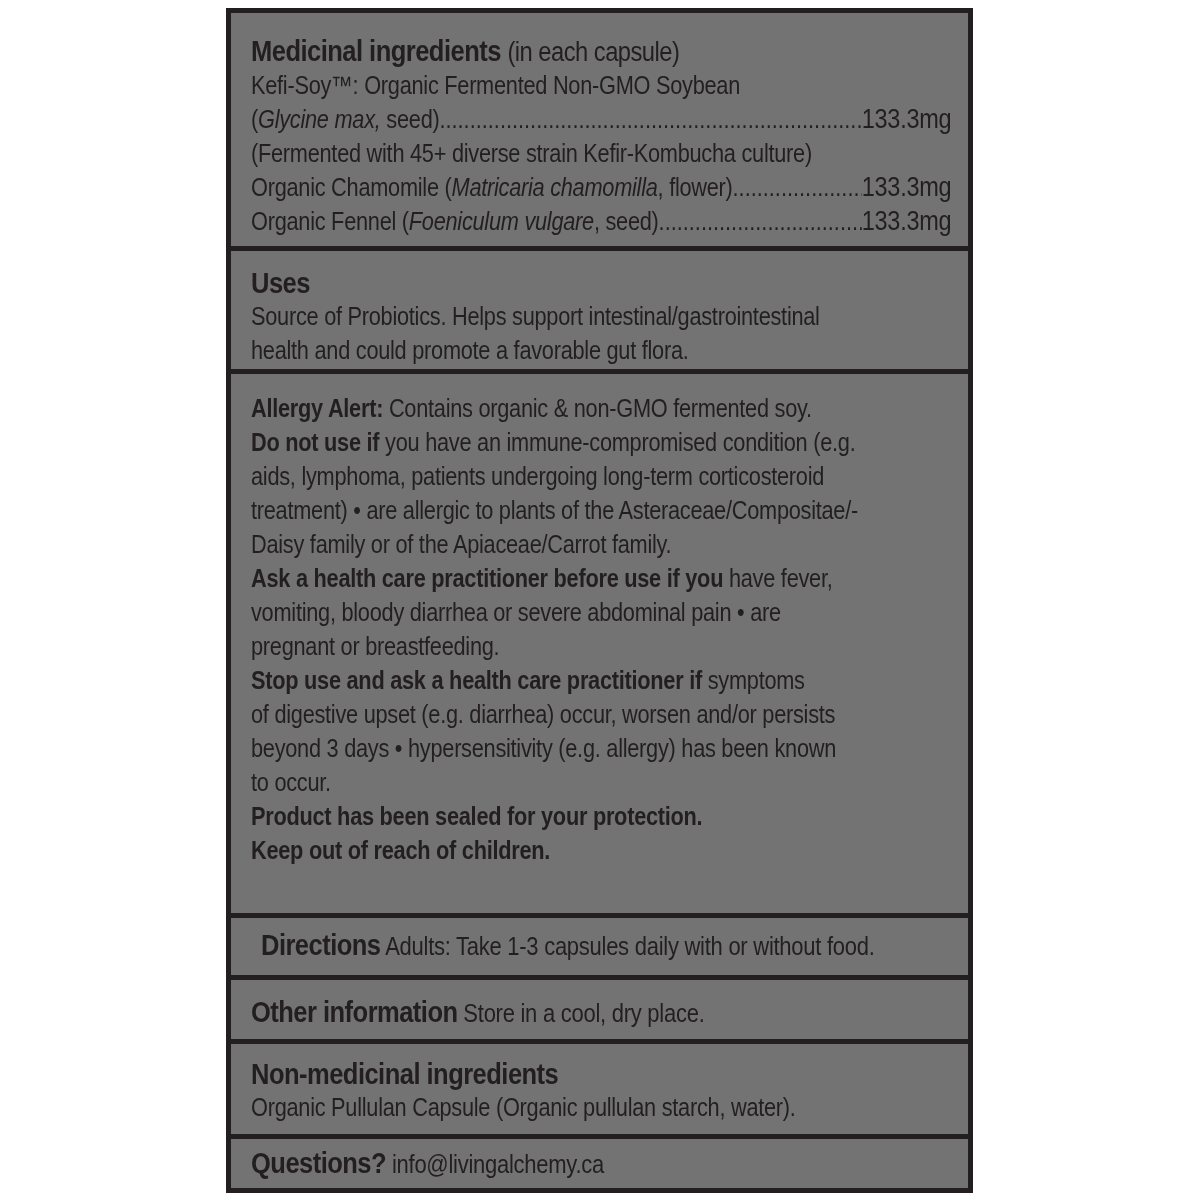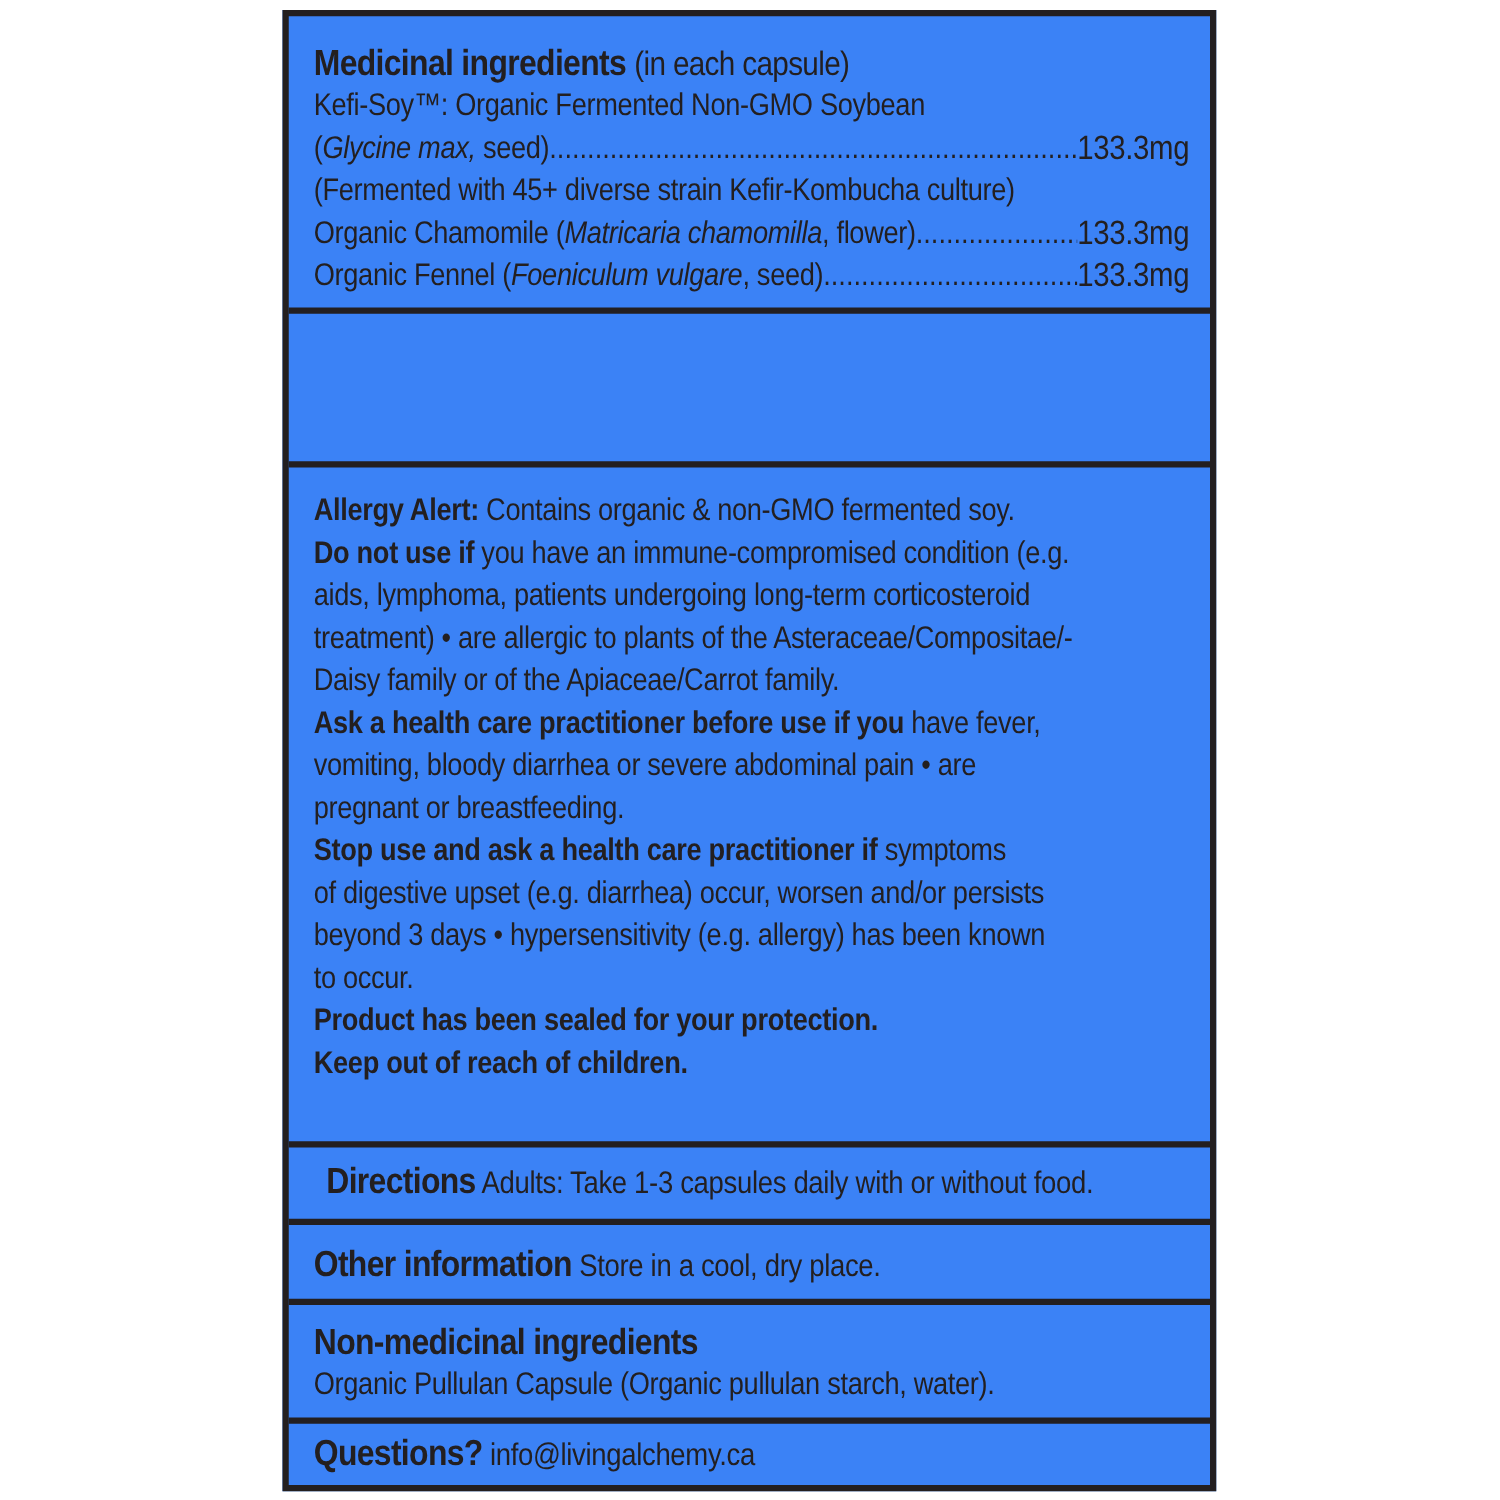--- a/index.html
+++ b/index.html
@@ -1,20 +1,20 @@
 <!DOCTYPE html>
 <html><head>
 <meta charset="utf-8">
 <style>
   html, body { margin: 0; padding: 0; background: #ffffff; }
   body { width: 1200px; height: 1200px; position: relative; overflow: hidden;
          font-family: "Liberation Sans", sans-serif; color: #231f20; }
   .label {
     position: absolute; left: 226px; top: 8px; width: 737px; height: 1175px;
-    border: 5px solid #231f20; background: #3b82f6;
+    border: 5px solid #231f20; background: #737373;
   }
   .section { position: absolute; left: 0; right: 0; padding: 0 0 0 20px; box-sizing: border-box; }
   .divider { position: absolute; left: 0; right: 0; height: 5px; background: #231f20; }
   .hd { font-weight: bold; font-size: 29px; letter-spacing: -0.6px; line-height: 32px;
         transform: scaleX(0.88); transform-origin: left center; display: inline-block; white-space: nowrap; }
   .line { font-size: 25px; line-height: 34px; white-space: nowrap; letter-spacing: -0.3px;
           transform: scaleX(0.87); transform-origin: left center; display: block; }
   .line b { font-weight: bold; }
   .row { display: flex; width: 805px; font-size: 25px; line-height: 34px; white-space: nowrap; letter-spacing: -0.3px;
          transform: scaleX(0.87); transform-origin: left center; }
@@ -47,20 +47,25 @@
     </div>
     <div class="row">
       <span class="name"><span>Organic Fennel (</span><i>Foeniculum vulgare</i><span>, seed)</span></span>
       <span class="dots"></span>
       <span class="amt">133.3mg</span>
     </div>
   </div>
 
   <div class="divider" style="top:233px;"></div>
 
+  <div class="section" style="top:254px;">
+    <div><span class="hd">Uses</span></div>
+    <span class="line">Source of Probiotics. Helps support intestinal/gastrointestinal</span>
+    <span class="line">health and could promote a favorable gut flora.</span>
+  </div>
 
   <div class="divider" style="top:356px;"></div>
 
   <div class="section" style="top:378px;">
     <span class="line"><b>Allergy Alert:</b><span> Contains organic &amp; non-GMO fermented soy.</span></span>
     <span class="line"><b>Do not use if</b><span> you have an immune-compromised condition (e.g.</span></span>
     <span class="line">aids, lymphoma, patients undergoing long-term corticosteroid</span>
     <span class="line">treatment) • are allergic to plants of the Asteraceae/Compositae/-</span>
     <span class="line">Daisy family or of the Apiaceae/Carrot family.</span>
     <span class="line"><b>Ask a health care practitioner before use if you</b><span> have fever,</span></span>

